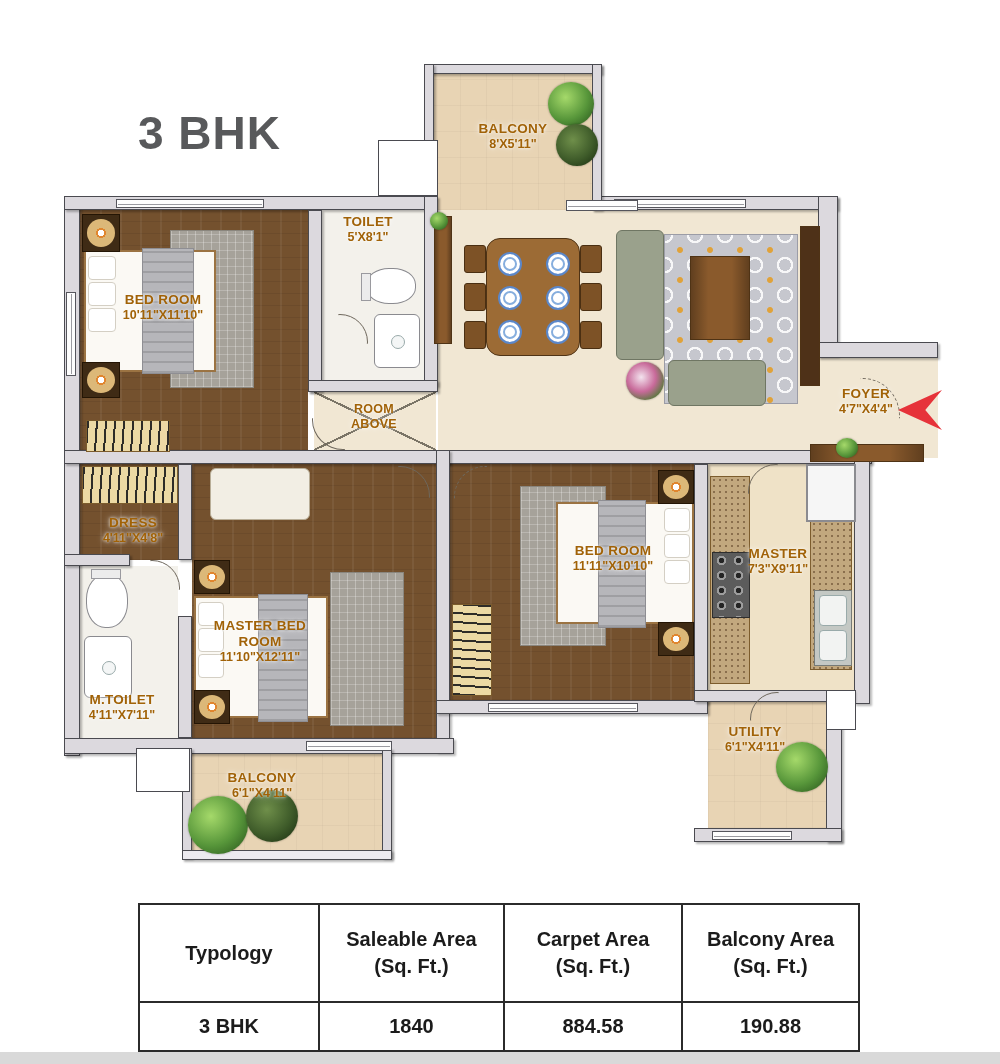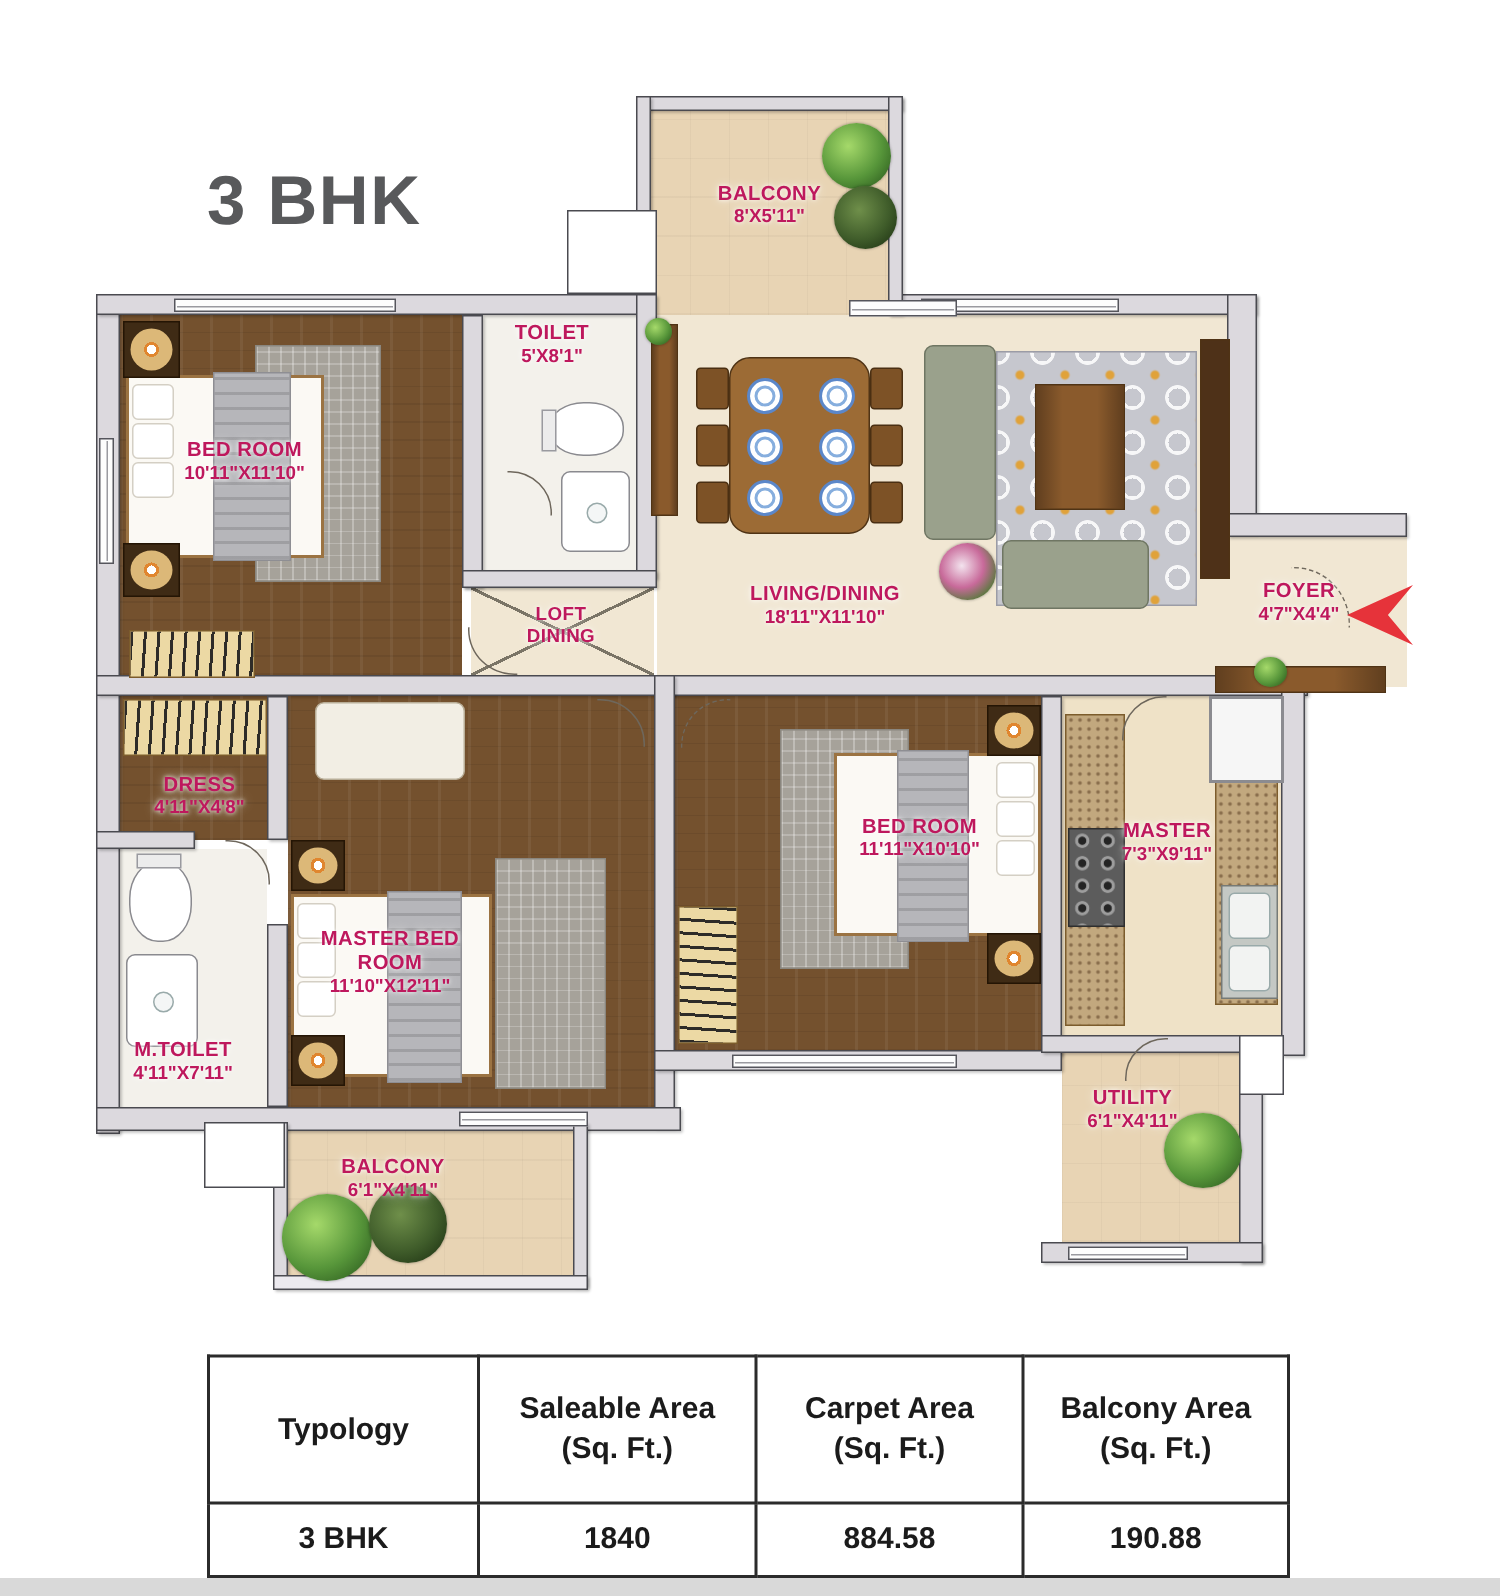--- a/index.html
+++ b/index.html
@@ -13,21 +13,21 @@
   
   .room{position:absolute;box-sizing:border-box;}
   .wood{background:#74512e;background-image:repeating-linear-gradient(90deg,rgba(255,255,255,.06) 0 2px,transparent 2px 20px),repeating-linear-gradient(0deg,rgba(0,0,0,.07) 0 1px,transparent 1px 12px);}
   .cream{background:#f1e7d3;}
   .tile{background:#f3f1eb;}
   .tan{background:#e8d4b4;background-image:repeating-linear-gradient(0deg,rgba(0,0,0,.03) 0 1px,transparent 1px 26px),repeating-linear-gradient(90deg,rgba(0,0,0,.03) 0 1px,transparent 1px 26px);}
   .kfloor{background:#efe2c7;}
   .xd{background-image:linear-gradient(to top right,transparent calc(50% - 1px),#7a7466 calc(50% - 1px) calc(50% + 1px),transparent calc(50% + 1px)),linear-gradient(to bottom right,transparent calc(50% - 1px),#7a7466 calc(50% - 1px) calc(50% + 1px),transparent calc(50% + 1px));}
   .shaft{position:absolute;box-sizing:border-box;background:#fff;border:1.5px solid #4a4a50;z-index:7;}
   
-  .lbl{position:absolute;text-align:center;color:#be185d;font-weight:bold;line-height:1.18;z-index:30;
+  .lbl{position:absolute;text-align:center;color:#a16207;font-weight:bold;line-height:1.18;z-index:30;
        text-shadow:0 0 3px rgba(255,255,255,.9),0 0 7px rgba(255,255,255,.7);}
   .lbl .l1{font-size:13.5px;letter-spacing:.3px;display:block;}
   .lbl .l2{font-size:12.5px;display:block;}
   .title{position:absolute;font-size:46px;font-weight:bold;color:#58595b;letter-spacing:1px;}
   
   .hatch{position:absolute;box-sizing:border-box;background:#ecd9a4;border:1px solid #7c5c2c;z-index:10;}
   .hatch.v{background-image:repeating-linear-gradient(94deg,#2e2c28 0 2px,transparent 2px 9px);}
   .hatch.hh{background-image:repeating-linear-gradient(4deg,#2e2c28 0 2px,transparent 2px 9px);}
   .arc{position:absolute;box-sizing:border-box;border:1.6px solid #6e675c;border-radius:50%;z-index:12;background:transparent;}
   .arc.tl{clip-path:polygon(0 0,53% 0,53% 53%,0 53%);}
@@ -222,26 +222,22 @@
       <span class="l2">8'X5'11"</span>
     </div>
   <div class="lbl" style="left:318px;top:214px;width:100px;">
     <span class="l1">TOILET</span>
       <span class="l2">5'X8'1"</span>
     </div>
   <div class="lbl" style="left:88px;top:292px;width:150px;">
     <span class="l1">BED ROOM</span>
       <span class="l2">10'11"X11'10"</span>
     </div>
-  <div class="lbl" style="left:470px;top:388px;width:160px;">
-    <span class="l1">LIVING/DINING</span>
-      <span class="l2">18'11"X11'10"</span>
-    </div>
   <div class="lbl" style="left:343px;top:402px;width:62px;">
-    <span class="l1" style="font-size:12.5px;">LOFT DINING</span>
+    <span class="l1" style="font-size:12.5px;">ROOM ABOVE</span>
     </div>
   <div class="lbl" style="left:820px;top:386px;width:92px;">
     <span class="l1">FOYER</span>
       <span class="l2">4'7"X4'4"</span>
     </div>
   <div class="lbl" style="left:83px;top:515px;width:100px;">
     <span class="l1">DRESS</span>
       <span class="l2">4'11"X4'8"</span>
     </div>
   <div class="lbl" style="left:72px;top:692px;width:100px;">

